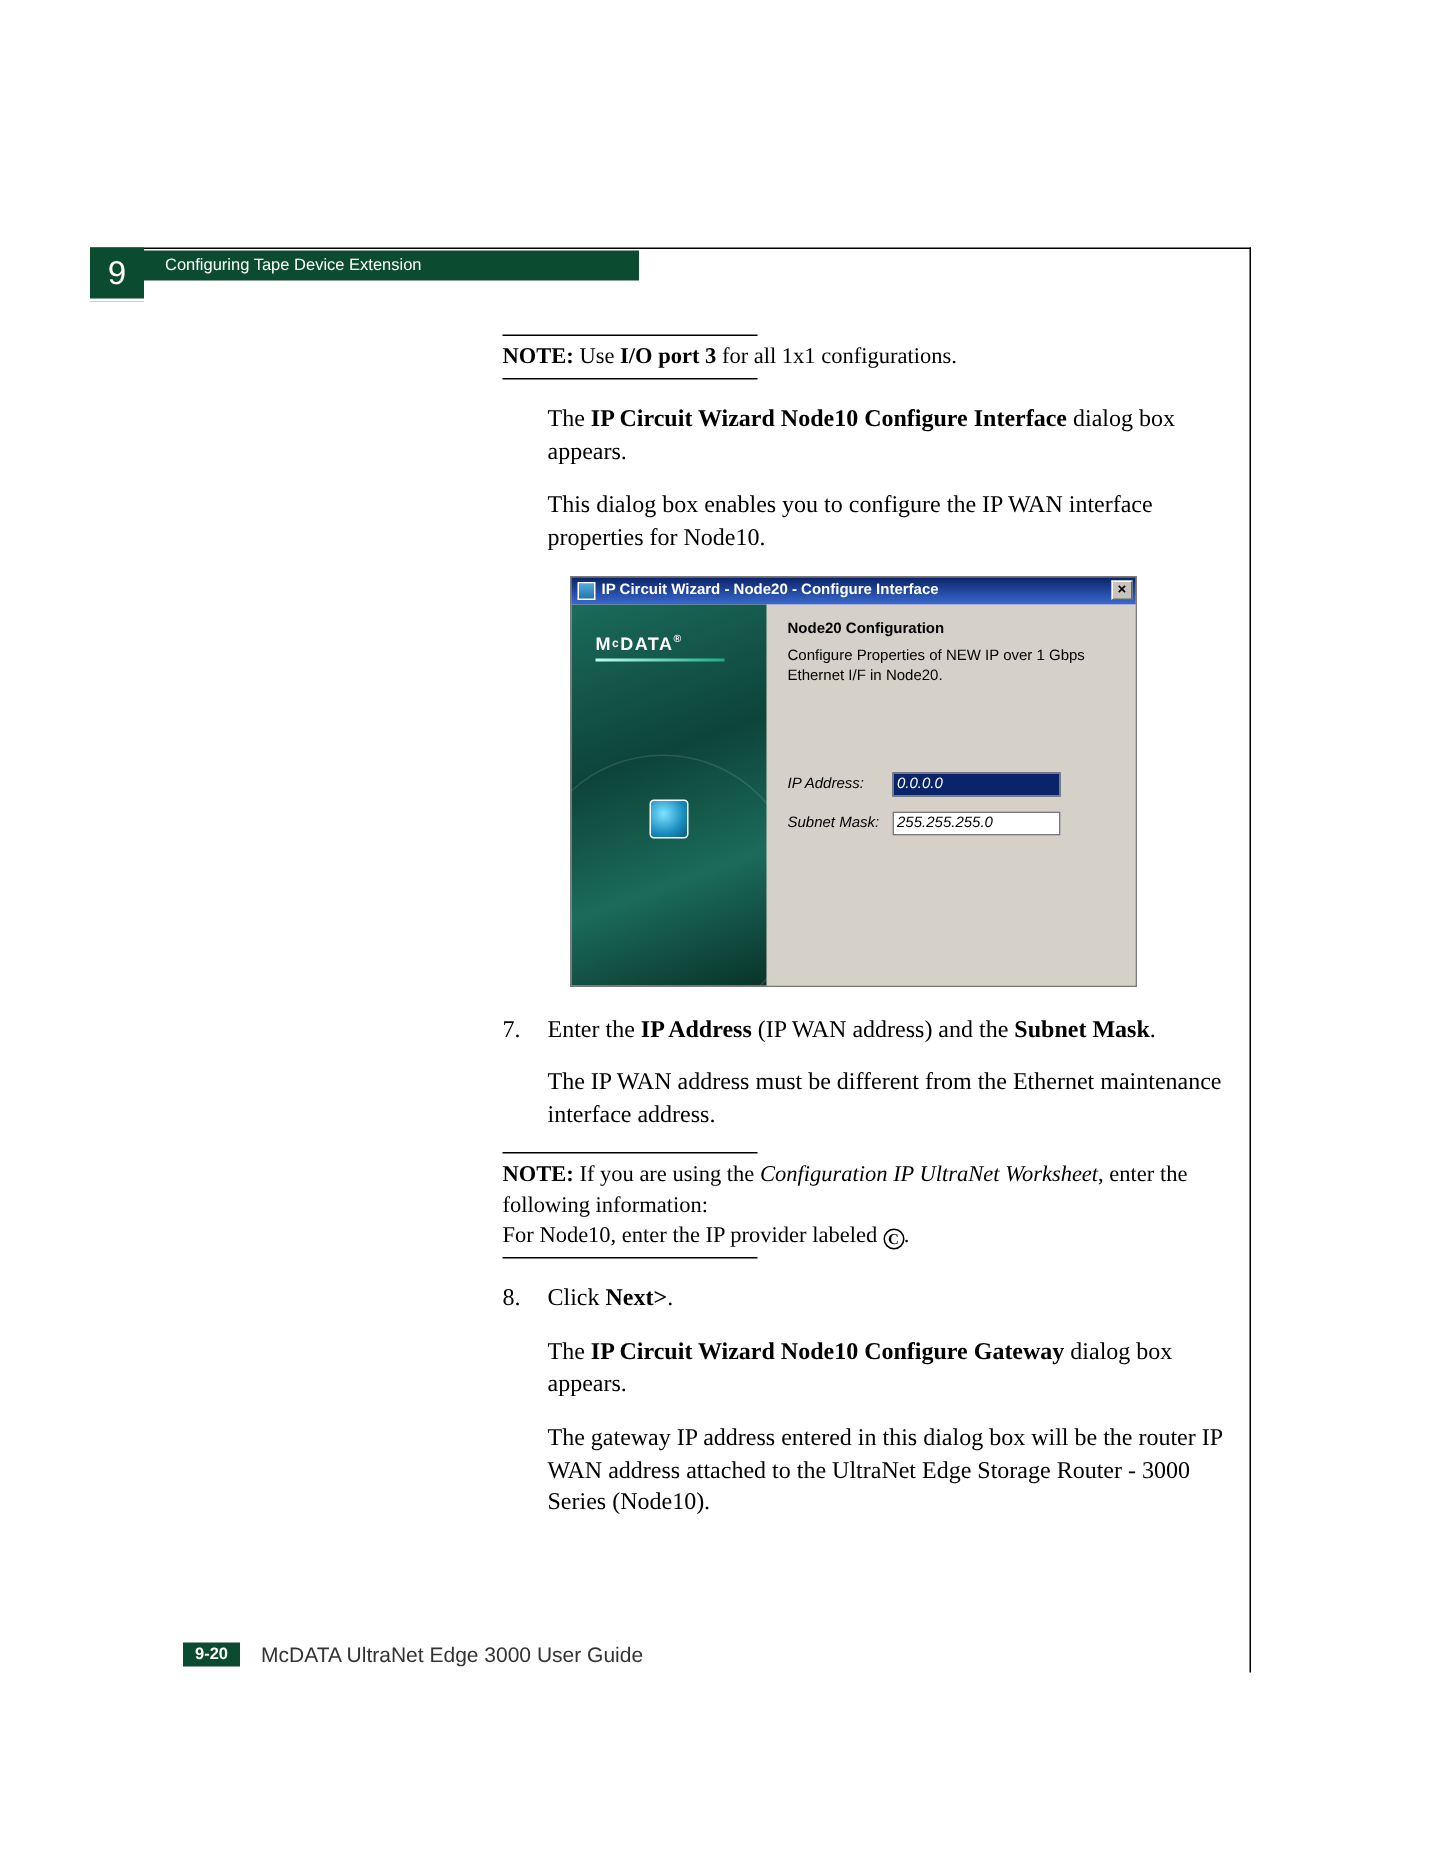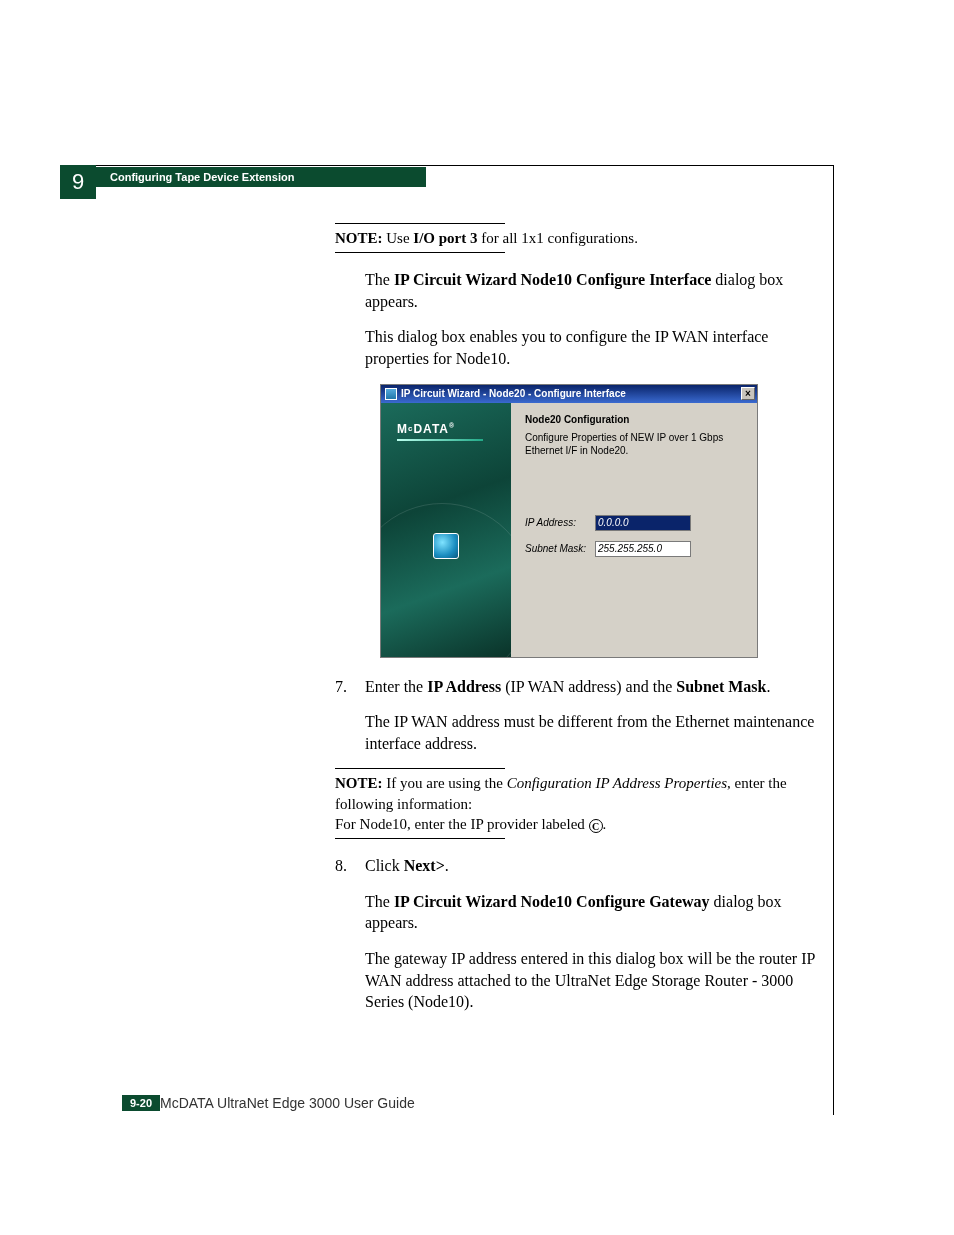--- a/index.html
+++ b/index.html
@@ -36,21 +36,21 @@
   }
   .header-band {
     position: absolute;
     top: 167px;
     left: 96px;
     height: 20px;
     padding: 0 14px;
     background: #0b4b2f;
     color: #fff;
     font-family: Arial, Helvetica, sans-serif;
-    font-weight: bold;
+    font-weight: normal;
     font-size: 11px;
     line-height: 20px;
     width: 330px;
   }
   .content {
     position: absolute;
     top: 215px;
     left: 335px;
     right: 135px;
     font-size: 16px;
@@ -156,21 +156,21 @@
     background: radial-gradient(circle at 35% 35%, #7fe3ff 0%, #1a8dc0 60%, #0a5a80 100%);
     border: 1px solid #fff;
     border-radius: 3px;
   }
   .dlg-right { flex: 1; padding: 10px 14px 8px 14px; }
   .dlg-heading { font-weight: bold; font-size: 10px; margin-bottom: 6px; }
   .dlg-desc { font-size: 10px; line-height: 1.25; margin-bottom: 58px; color: #000; }
   .dlg-row { display: flex; align-items: center; margin-bottom: 10px; font-style: italic; }
   .dlg-label { width: 70px; font-size: 10px; }
   .dlg-input {
-    width: 96px; height: 16px;
+    width: 112px; height: 16px;
     border: 1px solid #7a7a7a;
     background: #fff;
     font-size: 10px;
     padding: 0 2px;
     line-height: 14px;
   }
   .dlg-input.selected { background: #0a246a; color: #fff; }
   .dlg-footer {
     border-top: 1px solid #aaa;
     background: #d5d1c8;
@@ -192,20 +192,21 @@
   }
   .dlg-btn.disabled { color: #888; }
   .u { text-decoration: underline; }
   
   .pg-footer {
     position: absolute;
     left: 90px;
     bottom: 124px;
     display: flex;
     align-items: flex-end;
+    gap: 14px;
     padding-left: 32px;
   }
   .pg-badge {
     background: #0b4b2f;
     color: #fff;
     font-family: Arial, sans-serif;
     font-weight: bold;
     font-size: 11px;
     padding: 2px 8px;
   }
@@ -270,21 +271,21 @@
   <div class="step">
     <span class="step-num">7.</span>
     <span class="step-body">
       <span>Enter the </span><span class="bold">IP Address</span><span> (IP WAN address) and the </span><span class="bold">Subnet Mask</span><span>.</span>
     </span>
   </div>
   <div class="indent-body">The IP WAN address must be different from the Ethernet maintenance interface address.</div>
 
   <div class="note-block">
     <hr class="note-rule">
-    <span class="bold">NOTE:</span><span> If you are using the </span><span class="italic">Configuration IP Address Properties</span><span>, enter the following information:</span><br>
+    <span class="bold">NOTE:</span><span> If you are using the </span><span class="italic">Configuration IP UltraNet Worksheet</span><span>, enter the following information:</span><br>
     <span>For Node10, enter the IP provider labeled </span><span class="circled">C</span><span>.</span>
     <hr class="note-rule">
   </div>
 
   <div class="step">
     <span class="step-num">8.</span>
     <span class="step-body">
       <span>Click </span><span class="bold">Next&gt;</span><span>.</span>
     </span>
   </div>

